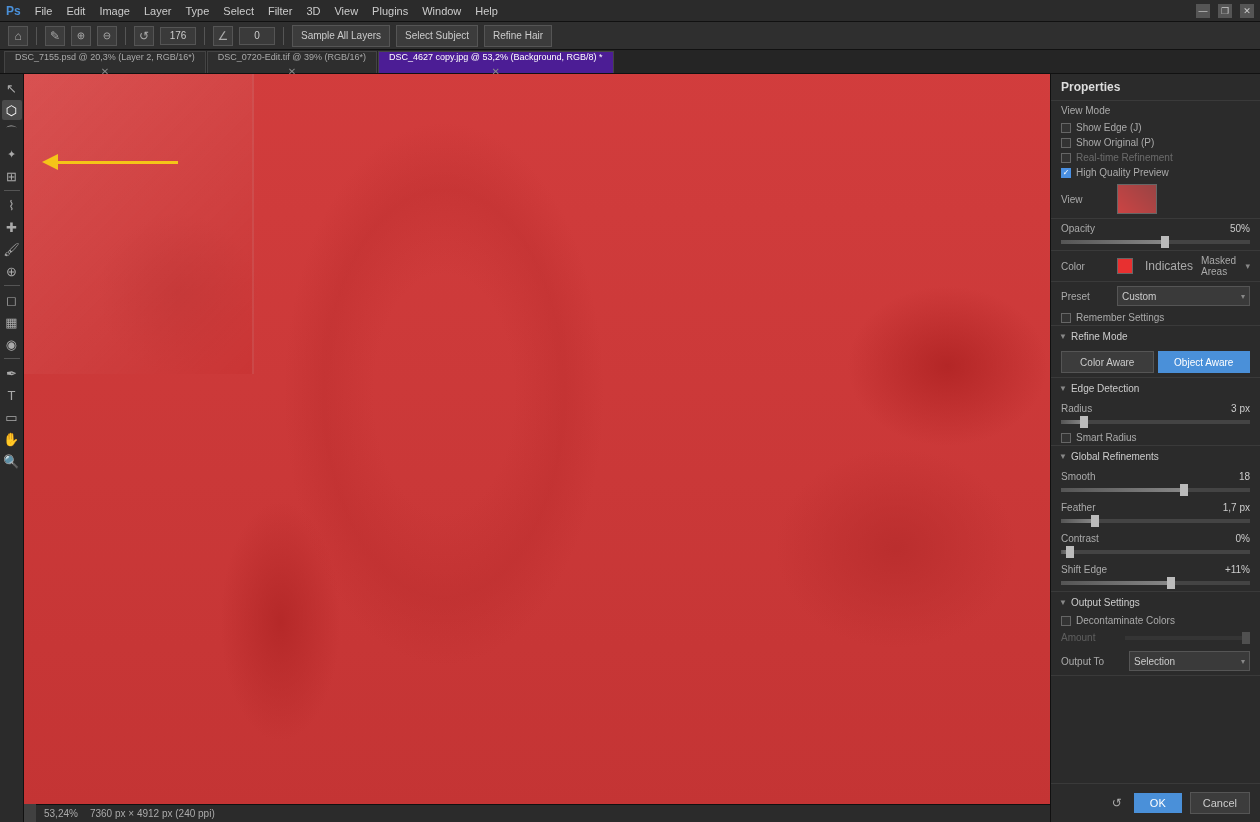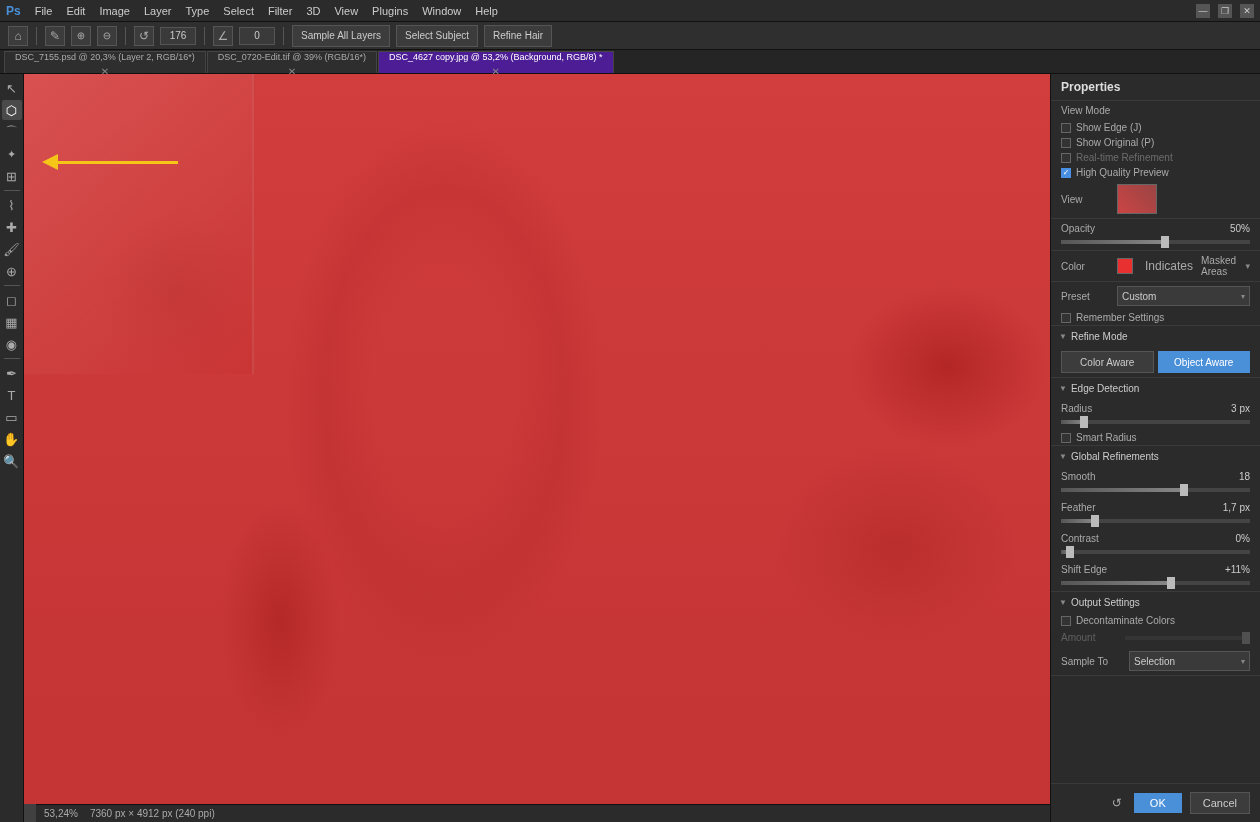--- a/index.html
+++ b/index.html
@@ -375,21 +375,21 @@
       </div>
 
       <div class="section-row disabled-slider">
         <span class="section-label">Amount</span>
         <div style="flex:1;height:4px;background:#444;margin-left:8px;position:relative;">
           <div style="position:absolute;right:0;width:8px;height:12px;background:#888;top:-4px;"></div>
         </div>
       </div>
 
       <div class="section-row">
-        <span class="section-label">Sample To</span>
+        <span class="section-label">Output To</span>
         <div class="ps-dropdown" style="flex:1;margin-left:12px;">
           <span>Selection</span>
           <span class="ps-dropdown-arrow">▾</span>
         </div>
       </div>
     </div>
 
     <div class="bottom-buttons">
       <div class="bottom-icon">↺</div>
       <button class="ok-btn">OK</button>

